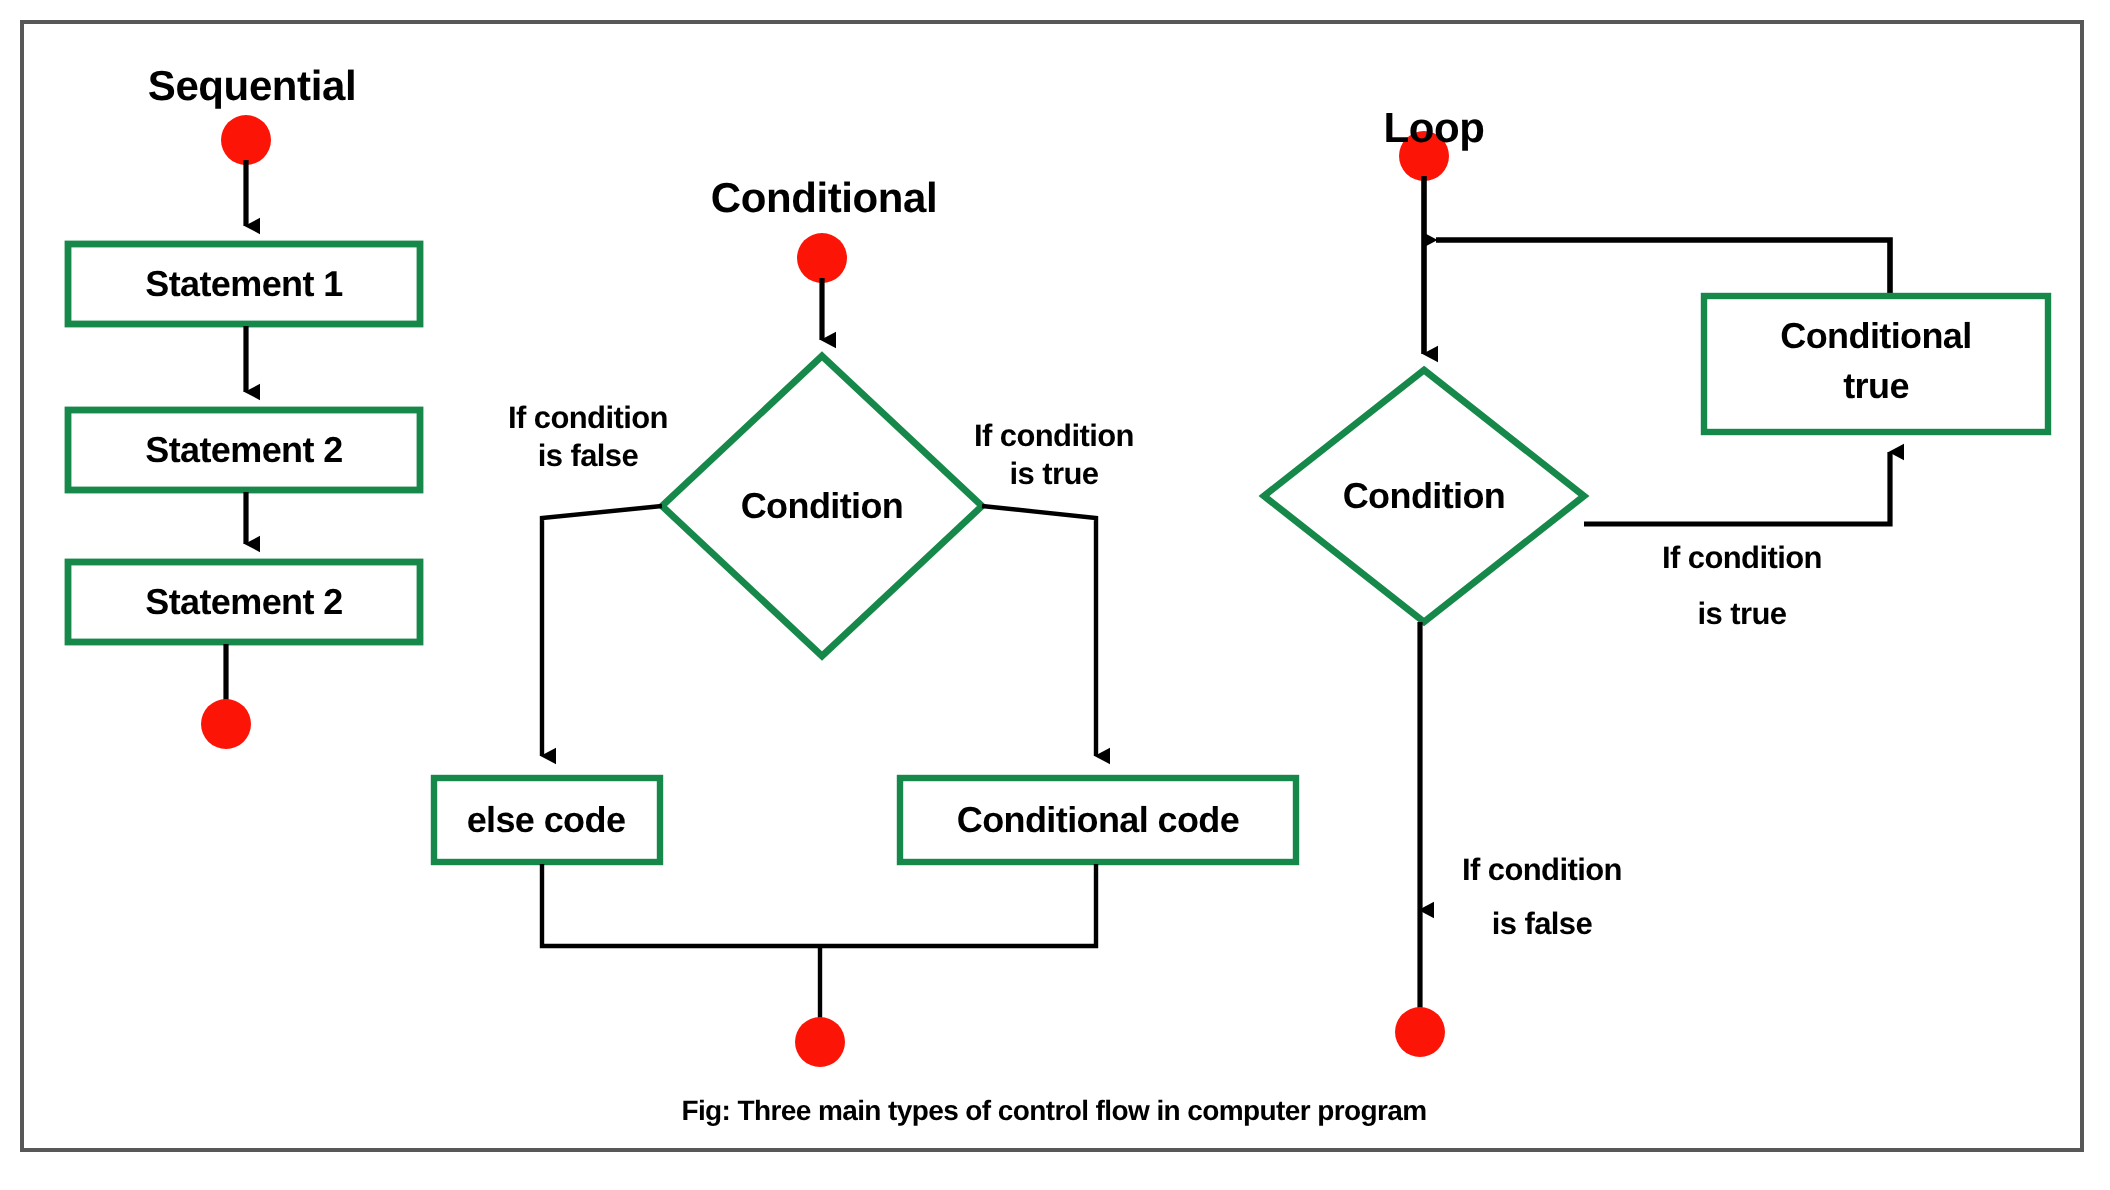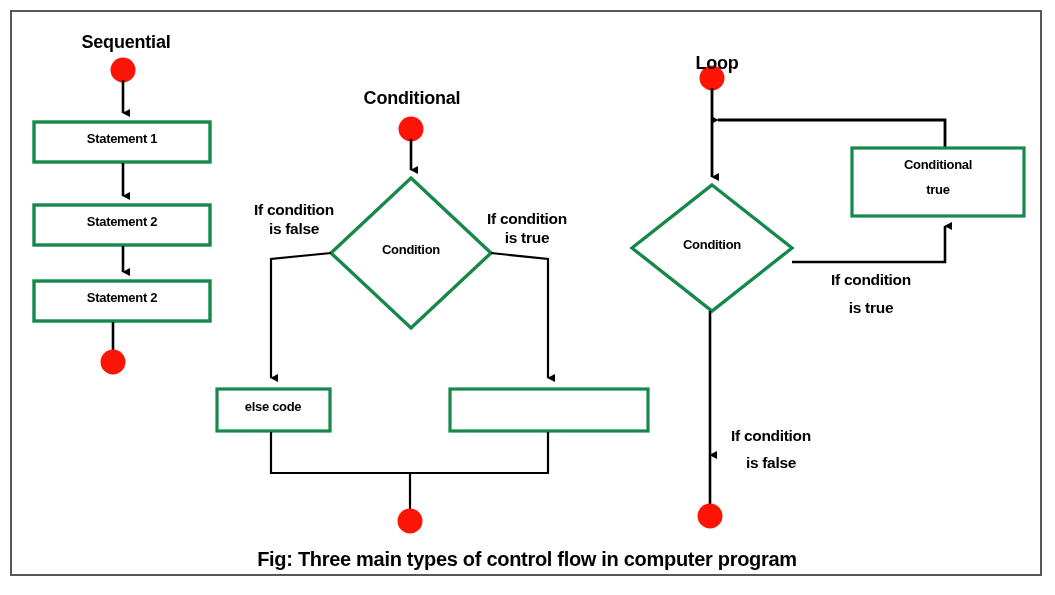--- a/index.html
+++ b/index.html
@@ -37,35 +37,35 @@
   }
   .lbl {
     position: absolute;
     font-family: "Liberation Sans", sans-serif;
     font-weight: bold;
     color: #000000;
     white-space: pre;
     line-height: 1.12;
   }
   .sect-title {
-    font-size: 18px;
+    font-size: 21px;
     letter-spacing: -0.2px;
   }
   .box-text {
-    font-size: 13px;
+    font-size: 18px;
     letter-spacing: -0.3px;
     text-align: center;
   }
   .edge-text {
     font-size: 15.5px;
     letter-spacing: -0.3px;
     text-align: center;
   }
   .caption {
-    font-size: 20px;
+    font-size: 14px;
     letter-spacing: -0.3px;
     text-align: center;
   }
   .ctr { transform: translateX(-50%); }
 </style>
 </head>
 <body>
 
 <div id="page">
 
@@ -145,20 +145,21 @@
 
   <div class="lbl box-text ctr" style="left:411px; top:243px; width:130px;">Condition</div>
 
   <div class="lbl edge-text ctr" style="left:294px; top:201px; width:130px;">If condition</div>
   <div class="lbl edge-text ctr" style="left:294px; top:220px; width:130px;">is false</div>
 
   <div class="lbl edge-text ctr" style="left:527px; top:210px; width:130px;">If condition</div>
   <div class="lbl edge-text ctr" style="left:527px; top:229px; width:130px;">is true</div>
 
   <div class="lbl box-text ctr" style="left:273px; top:400px; width:120px;">else code</div>
+  <div class="lbl box-text ctr" style="left:549px; top:400px; width:205px;">Conditional code</div>
 
   <div class="lbl box-text ctr" style="left:712px; top:238px; width:130px;">Condition</div>
 
   <div class="lbl box-text ctr" style="left:938px; top:158px; width:180px;">Conditional</div>
   <div class="lbl box-text ctr" style="left:938px; top:183px; width:180px;">true</div>
 
   <div class="lbl edge-text ctr" style="left:871px; top:271px; width:140px;">If condition</div>
   <div class="lbl edge-text ctr" style="left:871px; top:299px; width:140px;">is true</div>
 
   <div class="lbl edge-text ctr" style="left:771px; top:427px; width:140px;">If condition</div>

